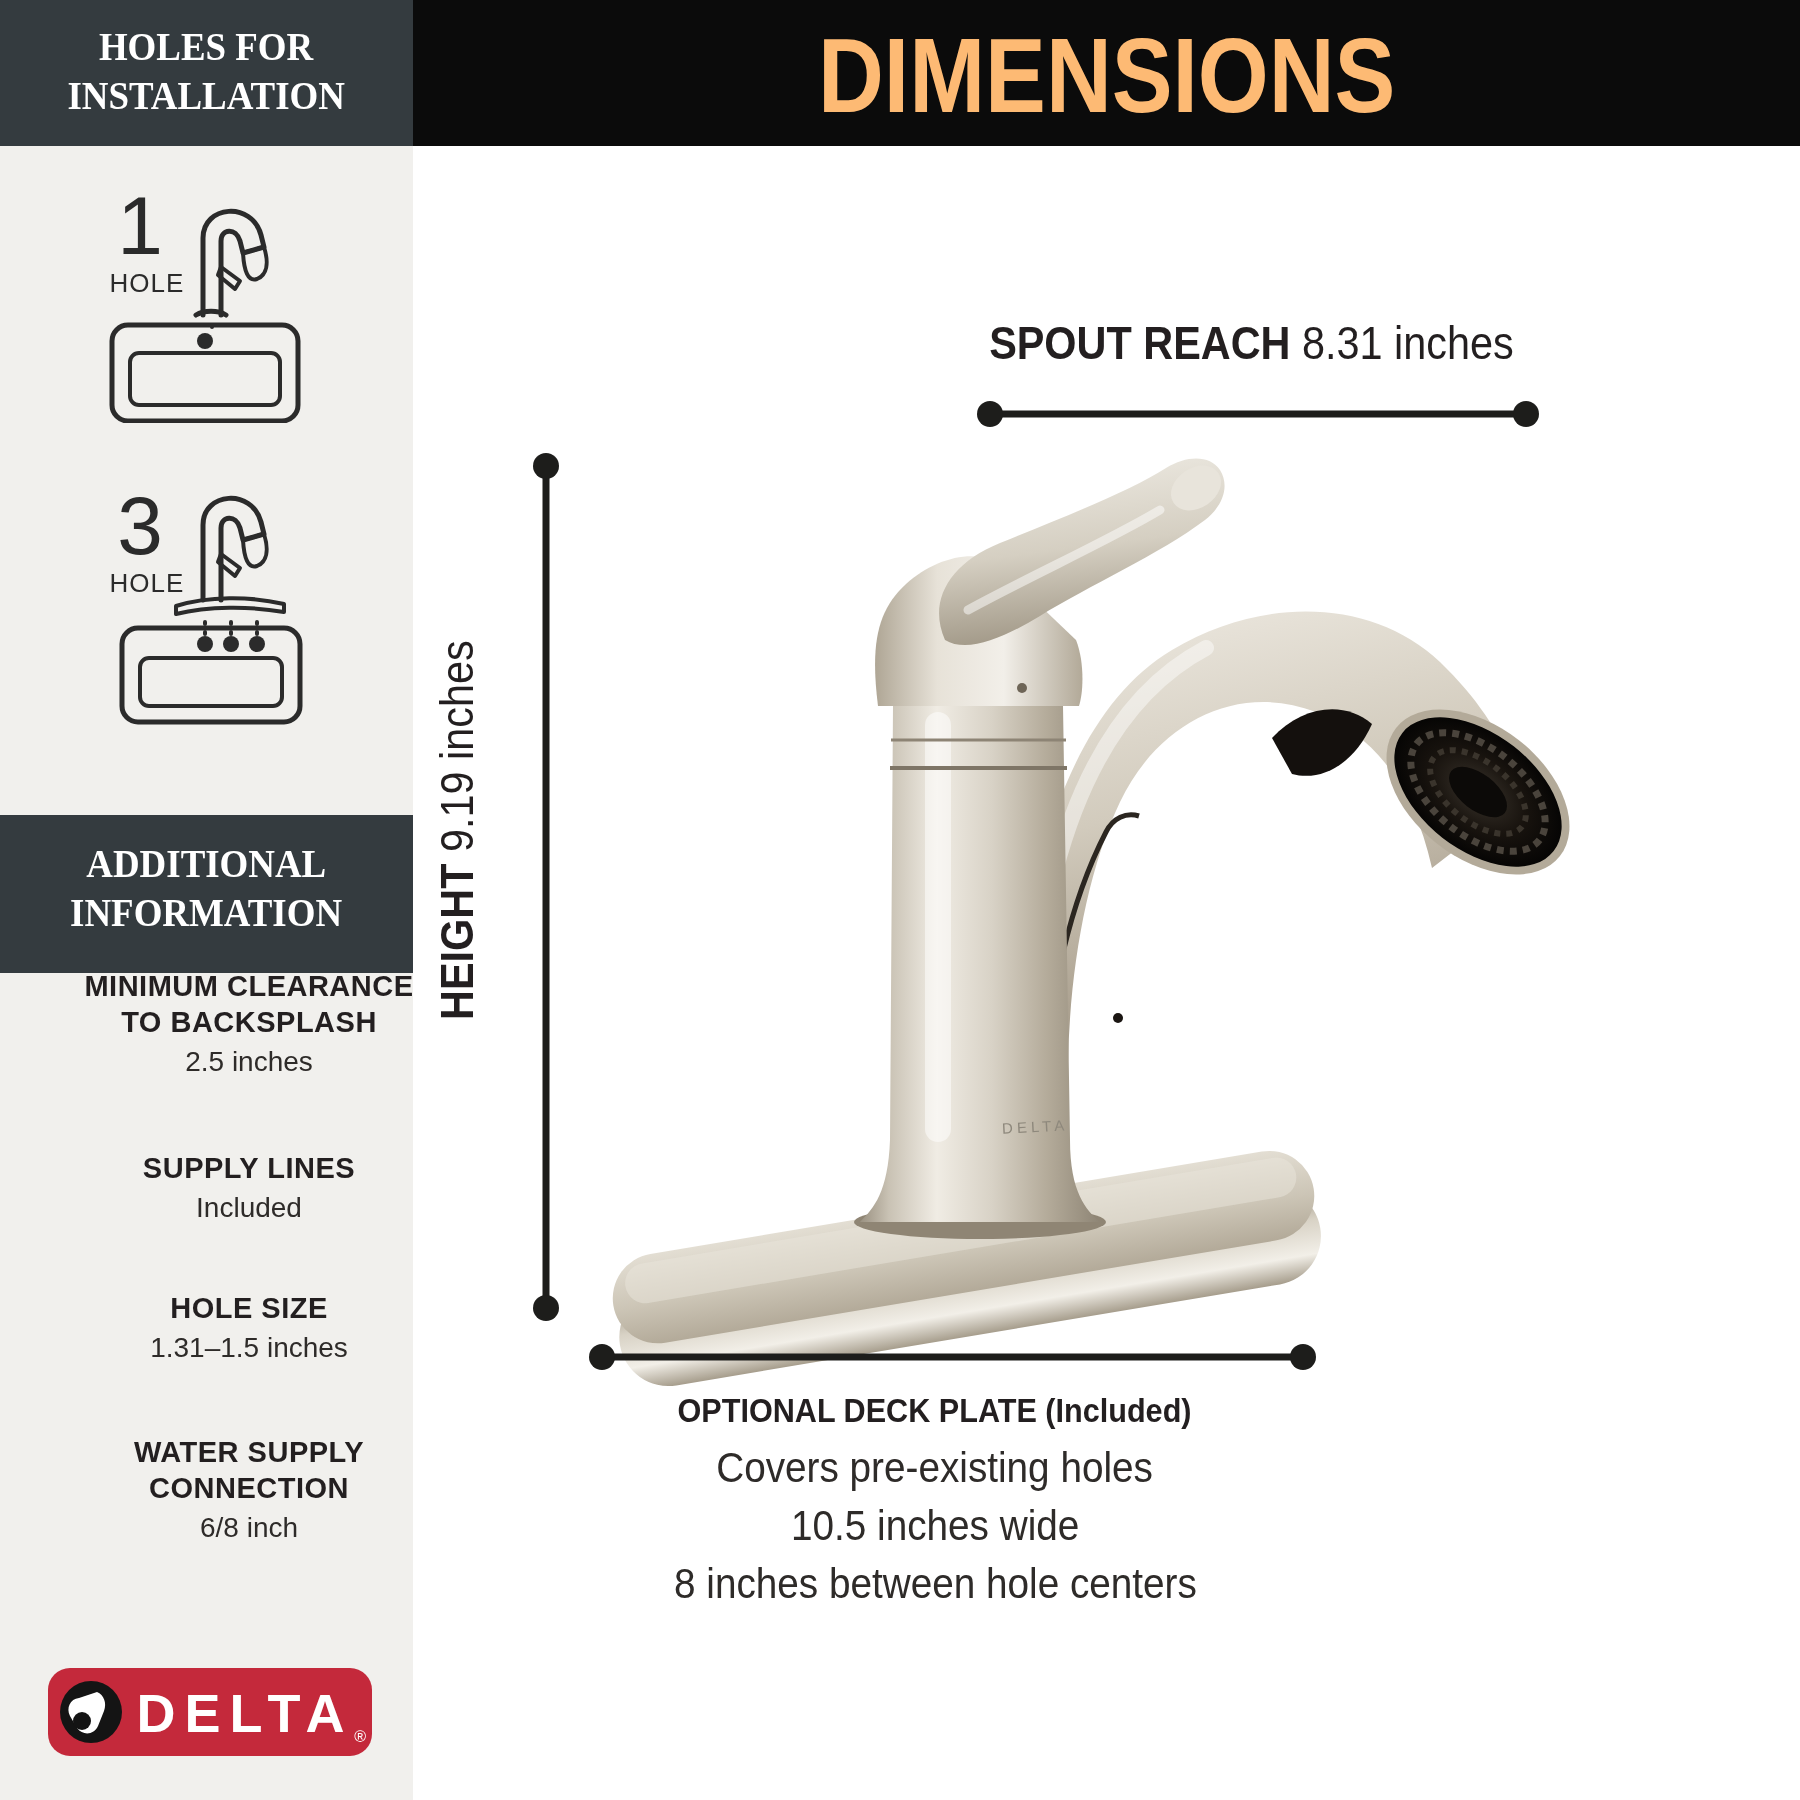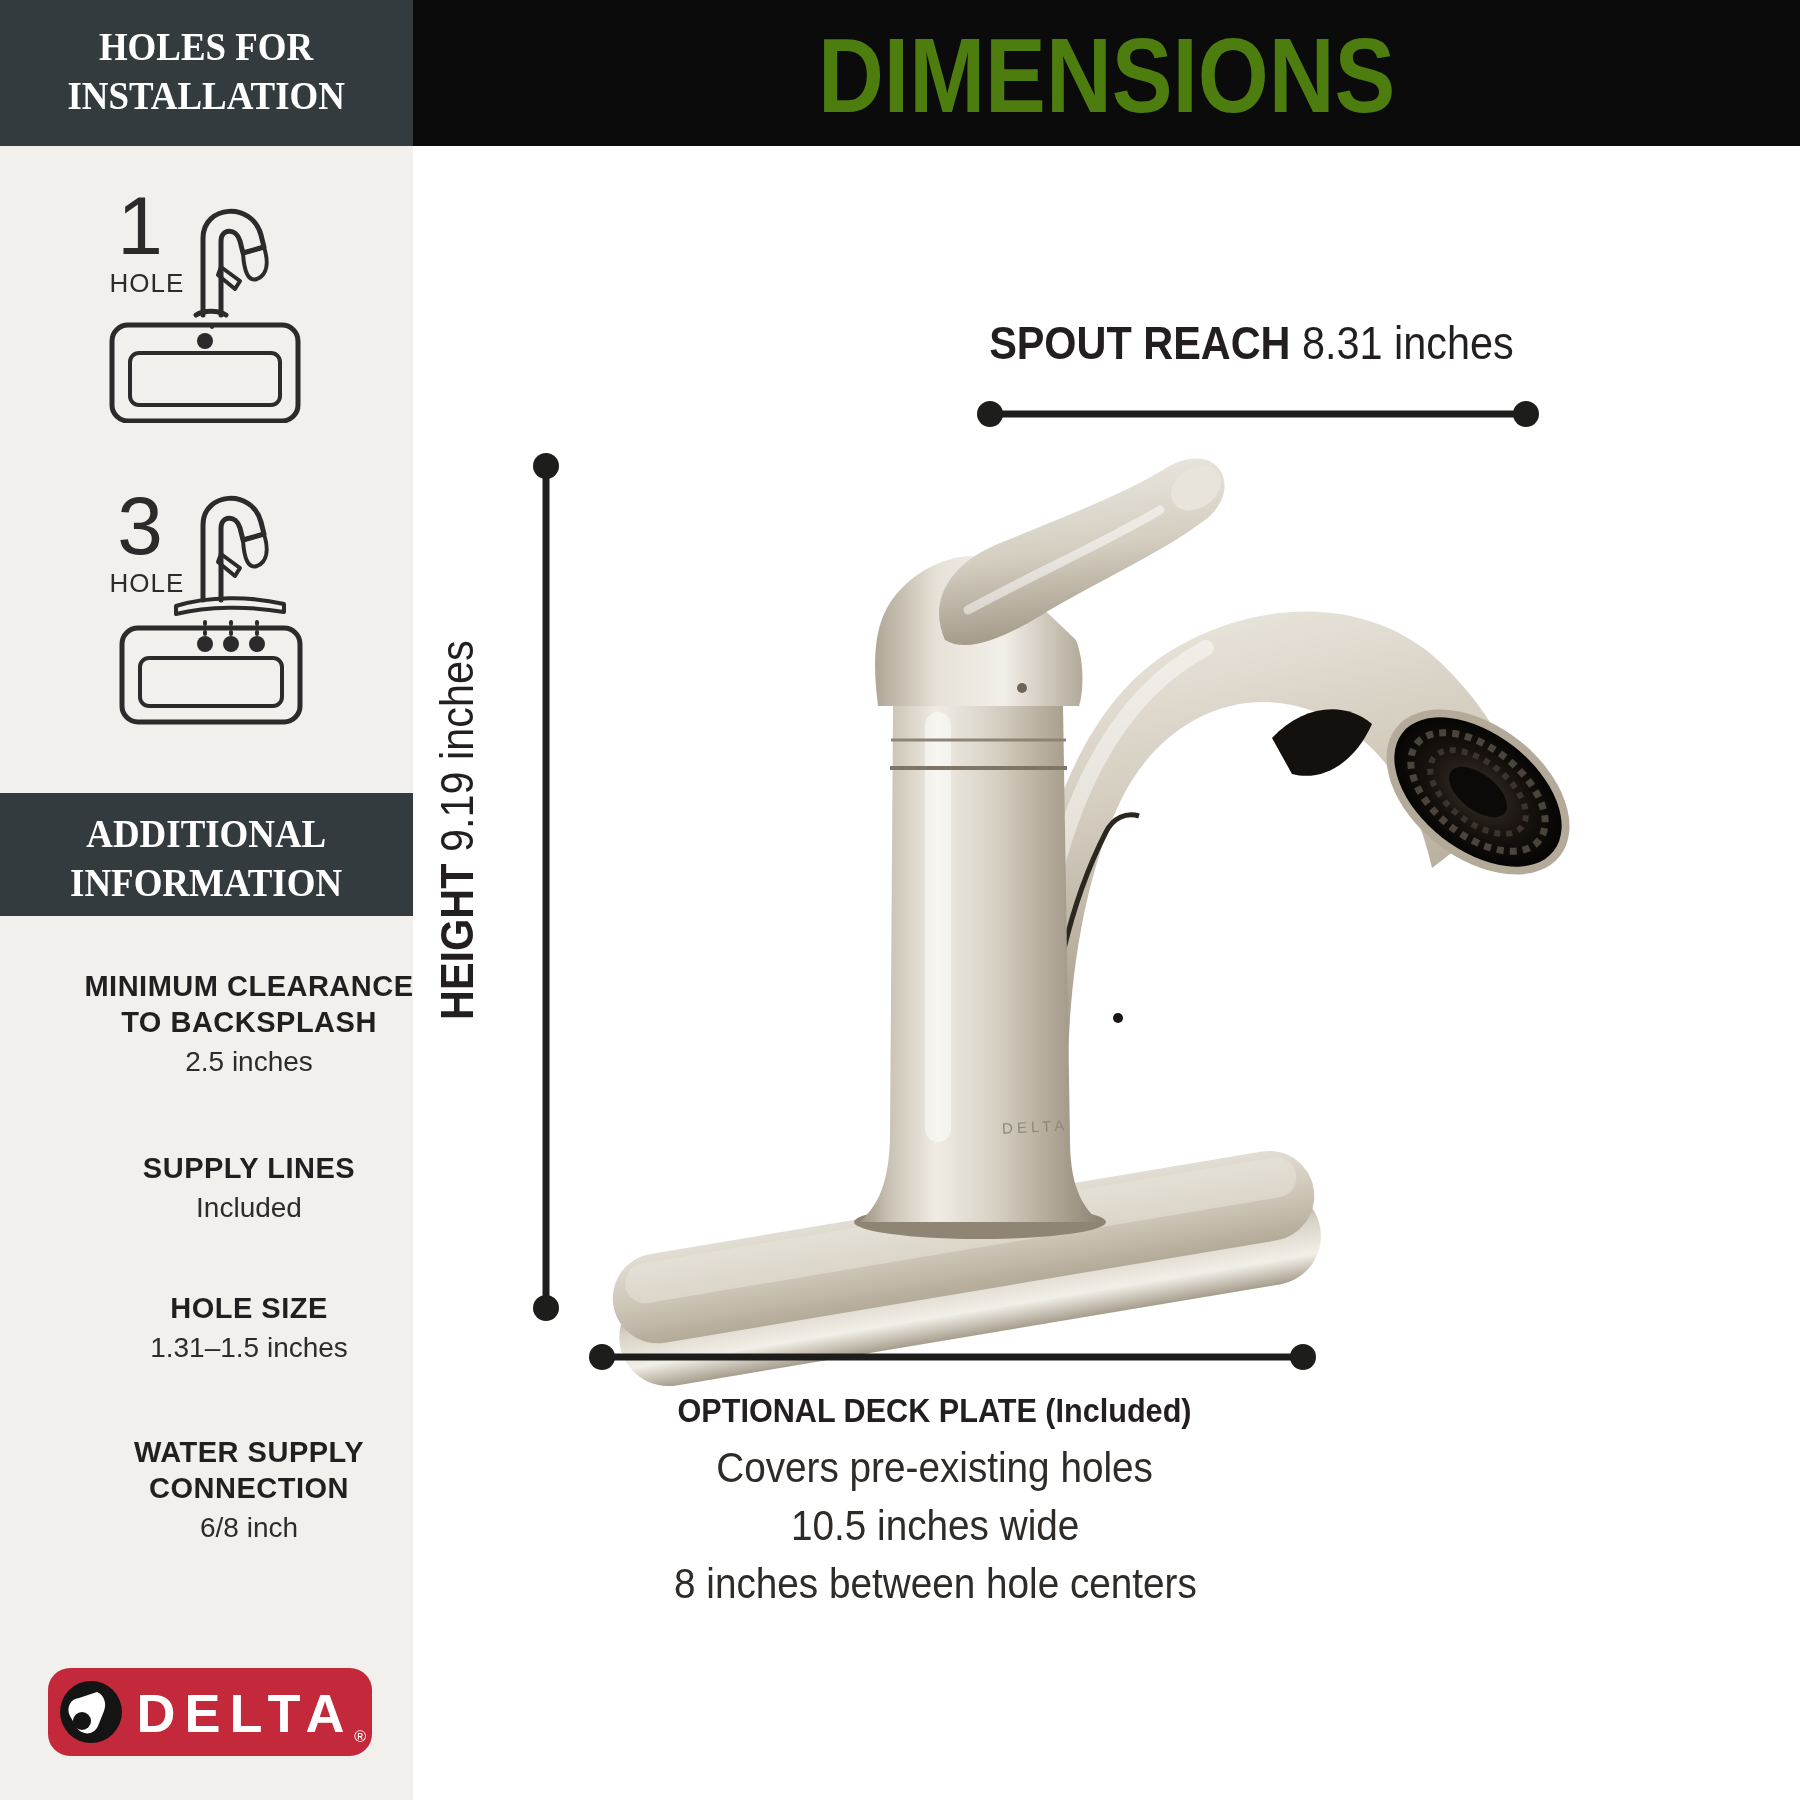--- a/index.html
+++ b/index.html
@@ -3,21 +3,21 @@
 <meta charset="utf-8">
 <style>
   html,body{margin:0;padding:0;background:#ffffff;}
   body{font-family:"Liberation Sans", sans-serif;color:#231F20;}
   #stage{position:relative;width:1800px;height:1800px;background:#ffffff;overflow:hidden;}
 
   
   .sidebar{position:absolute;left:0;top:0;width:413px;height:1800px;background:#F1F0ED;}
   .block-header{position:absolute;left:0;width:413px;background:#343B3F;color:#fff;text-align:center;font-family:Liberation Serif, serif;}
   .holes-header{top:0;height:146px;padding-top:22px;box-sizing:border-box;}
-  .additional-header{top:793px;height:123px;padding-top:16px;box-sizing:border-box;}
+  .additional-header{top:815px;height:158px;padding-top:24px;box-sizing:border-box;}
   .block-header .hline{font-size:41px;font-weight:bold;line-height:49px;white-space:nowrap;}
   .cx{display:inline-block;transform:scaleX(.9);transform-origin:50% 50%;white-space:nowrap;}
   .cx80{display:inline-block;transform:scaleX(.86);transform-origin:50% 50%;white-space:nowrap;}
 
   .hole-num{position:absolute;font-size:82px;font-weight:400;color:#2b2b2b;text-align:center;width:80px;line-height:80px;}
   .hole-lbl{position:absolute;font-size:26px;letter-spacing:1px;color:#2b2b2b;text-align:center;width:110px;}
   .hole-num-1{left:100px;top:186px;}
   .hole-lbl-1{left:92px;top:268px;}
   .hole-num-3{left:100px;top:486px;}
   .hole-lbl-3{left:92px;top:568px;}
@@ -35,21 +35,21 @@
   .info-item-3{top:1434px;}
 
   .delta-logo{position:absolute;left:48px;top:1668px;width:324px;height:88px;background:#C4293B;border-radius:22px;}
   .delta-circle{position:absolute;left:12px;top:13px;width:62px;height:62px;}
   .delta-word{position:absolute;left:84px;top:0;width:226px;height:88px;line-height:90px;color:#fff;
               font-size:54px;font-weight:bold;letter-spacing:9px;text-align:center;}
   .delta-reg{position:absolute;right:6px;bottom:10px;color:#fff;font-size:16px;}
 
   
   .dims-header{position:absolute;left:413px;top:0;width:1387px;height:146px;background:#0B0B0B;
-               color:#4d7c0f;text-align:center;line-height:150px;}
+               color:#fdba74;text-align:center;line-height:150px;}
   .dims-title{font-size:106px;font-weight:bold;}
 
   .figure-svg{position:absolute;left:0;top:0;z-index:1;}
   .dim-label{position:absolute;z-index:2;white-space:nowrap;}
   .spout-label{left:960px;top:316px;width:580px;text-align:center;font-size:46px;}
   .height-label{left:160px;top:800px;width:600px;height:60px;text-align:center;font-size:46px;
                 transform:rotate(-90deg);transform-origin:50% 50%;}
   .b{font-weight:bold;}
   .deck-text{position:absolute;left:565px;top:1382px;width:740px;text-align:center;z-index:2;}
   .deck-title{font-size:34px;font-weight:bold;line-height:56px;}

